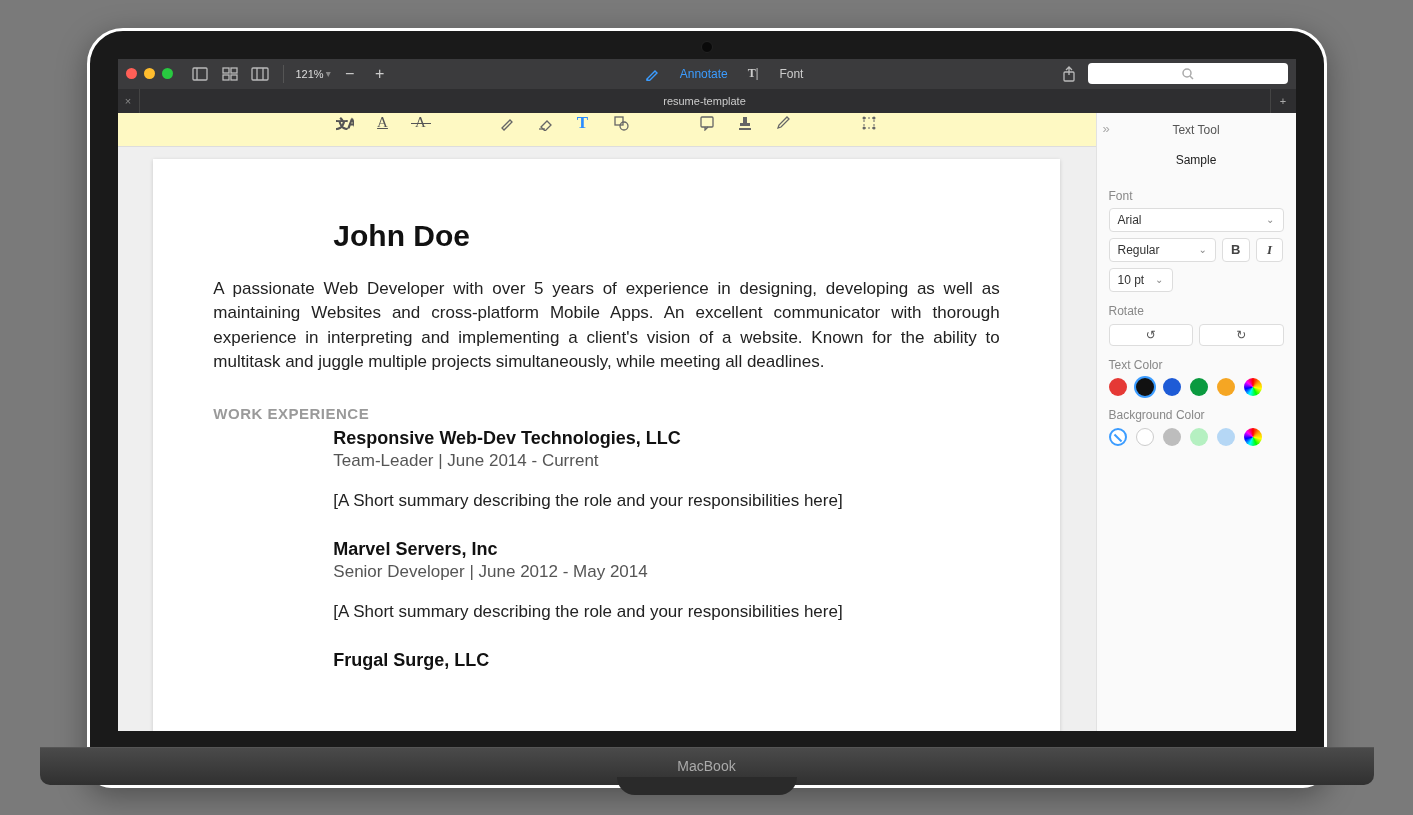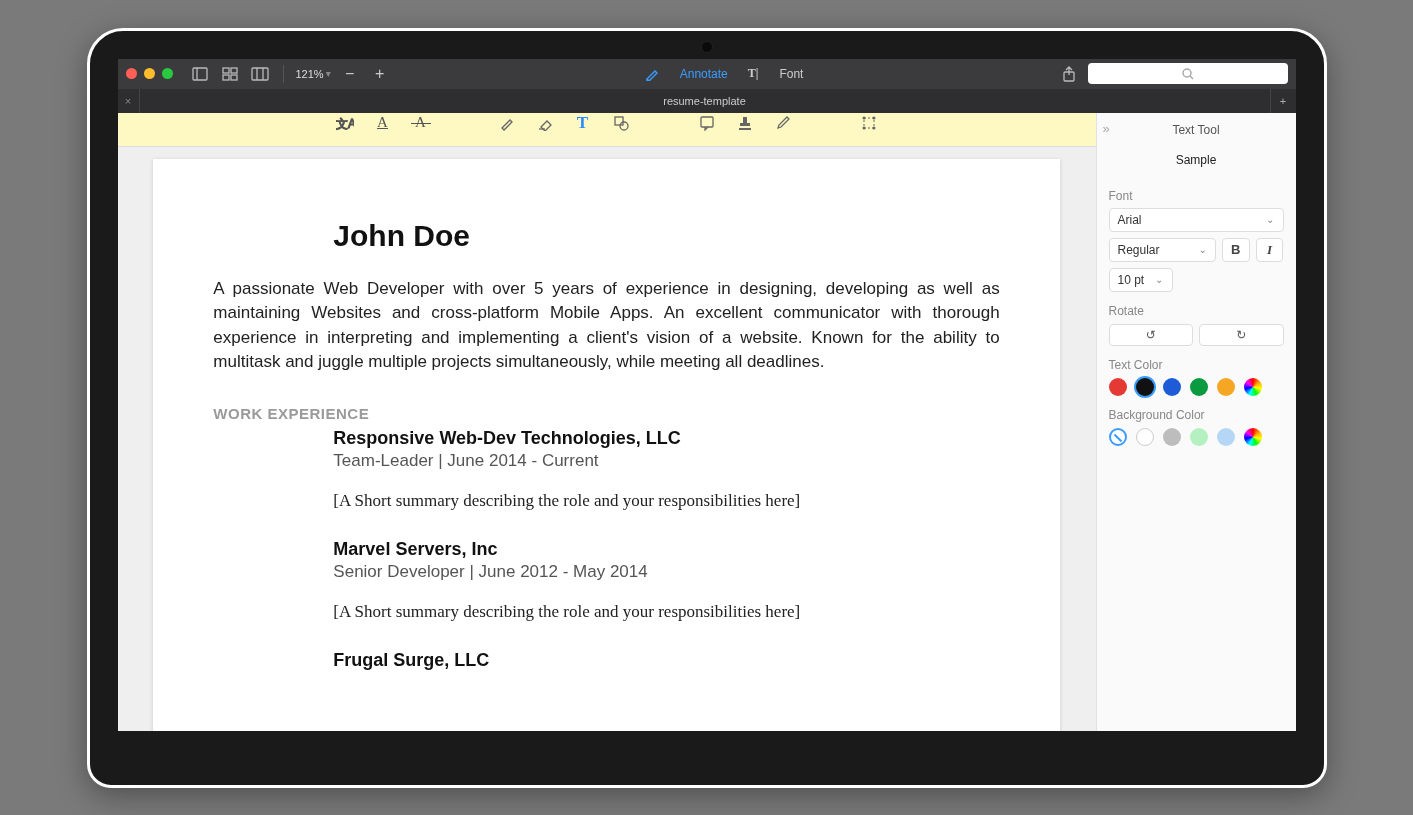--- a/index.html
+++ b/index.html
@@ -90,21 +90,21 @@
 .page h1{font-size:30px;font-weight:800;margin-left:120px;margin-bottom:24px;}
 .row1{display:flex;align-items:flex-start;}
 .mono{font-size:13px;width:120px;color:#333;}
 .sub h3{font-size:18px;font-weight:600;margin-bottom:4px;}
 .sub div{font-size:18px;}
 .para{font-size:17px;text-align:justify;line-height:1.45;margin-top:18px;color:#222;}
 .section-hdr{font-size:15px;font-weight:700;color:#9a9a9a;letter-spacing:0.5px;margin-top:30px;text-transform:uppercase;}
 .job{margin-left:120px;margin-top:6px;}
 .job .co{font-size:18px;font-weight:700;}
 .job .jt{font-size:17px;color:#555;margin-top:2px;}
-.job .sm{font-size:17px;margin-top:20px;color:#222;font-family:Liberation Serif, serif;}
+.job .sm{font-size:17px;margin-top:20px;color:#222;}
 .job + .job{margin-top:28px;}
 
 .sidebar {
   width:200px; background:#fafafa; border-left:1px solid #e2e2e2;
   padding:10px 12px; font-size:12px; color:#444;
   position:relative;
 }
 .side-title{text-align:center;font-size:12px;color:#555;margin-bottom:16px;}
 .sample{text-align:center;font-size:12px;color:#222;margin-bottom:22px;}
 .lbl{font-size:12px;color:#888;margin-top:12px;margin-bottom:5px;}
@@ -327,13 +327,17 @@
             <div class="sw hollow" style="background: rgb(255, 255, 255);"></div>
             <div class="sw" style="background: rgb(189, 189, 189);"></div>
             <div class="sw" style="background: rgb(181, 240, 193);"></div>
             <div class="sw" style="background: rgb(181, 215, 245);"></div>
             <div class="sw rainbow"></div>
           </div>
       </div>
     </div>
 
   </div>
+  <div class="bottom-bar">
+    <span>MacBook</span>
+    <div class="notch"></div>
+  </div>
 </div>
 
 </body></html>

